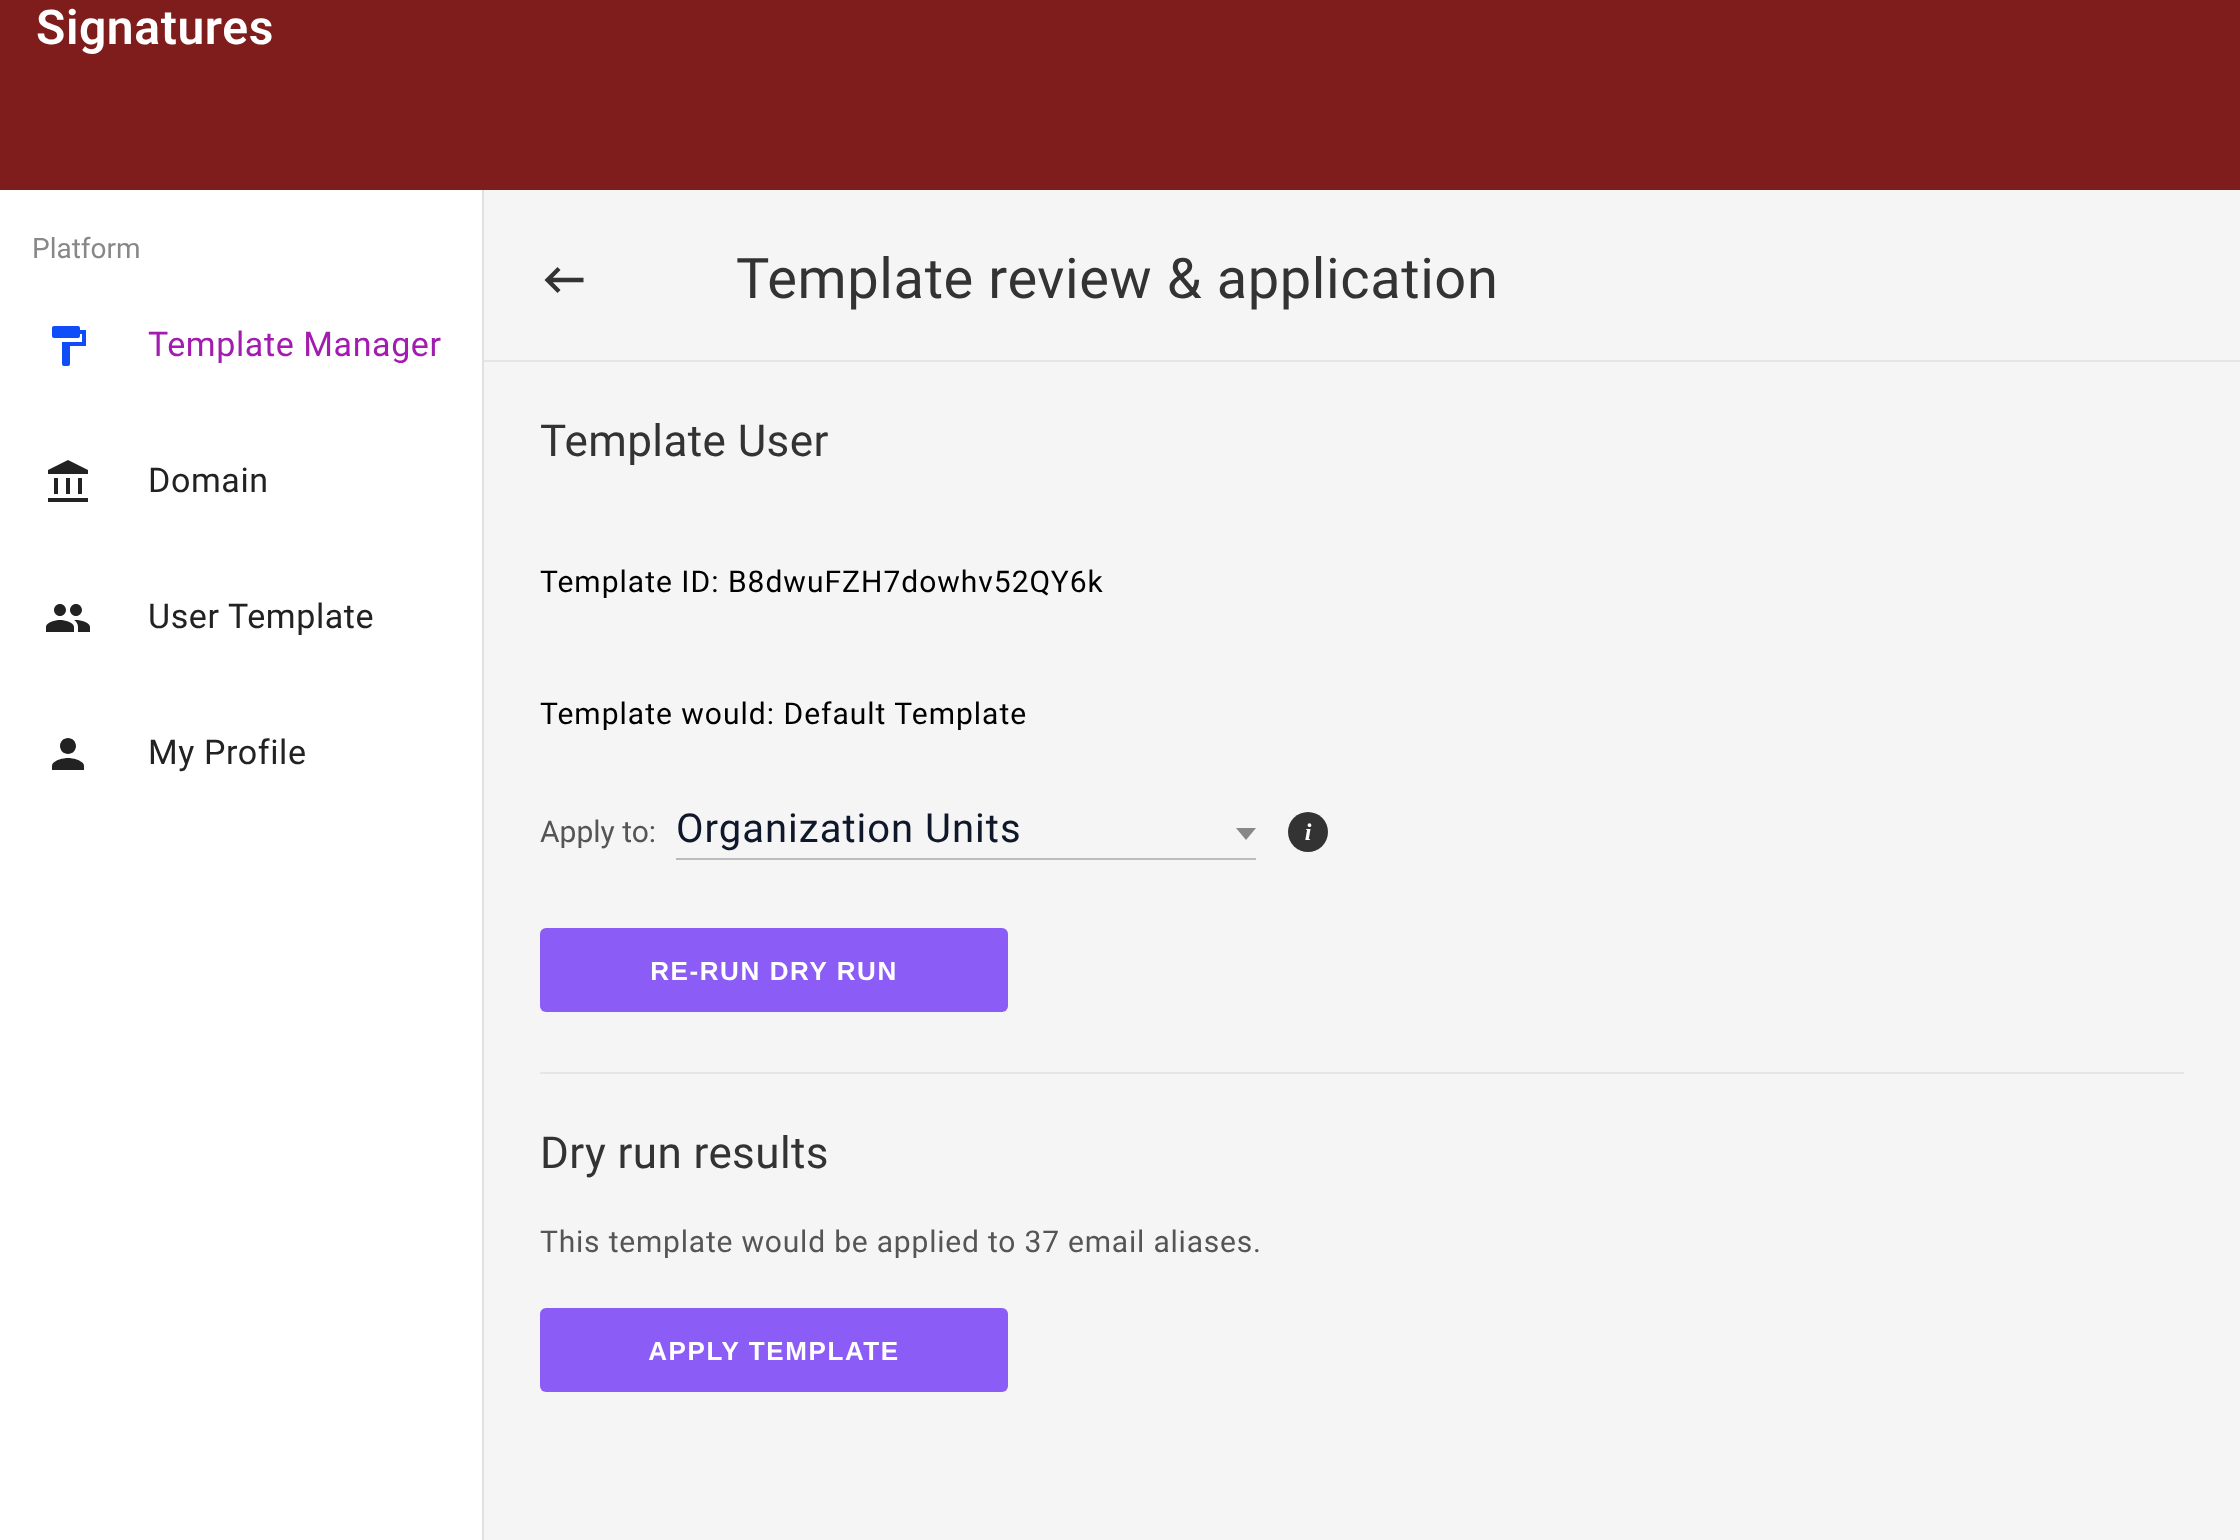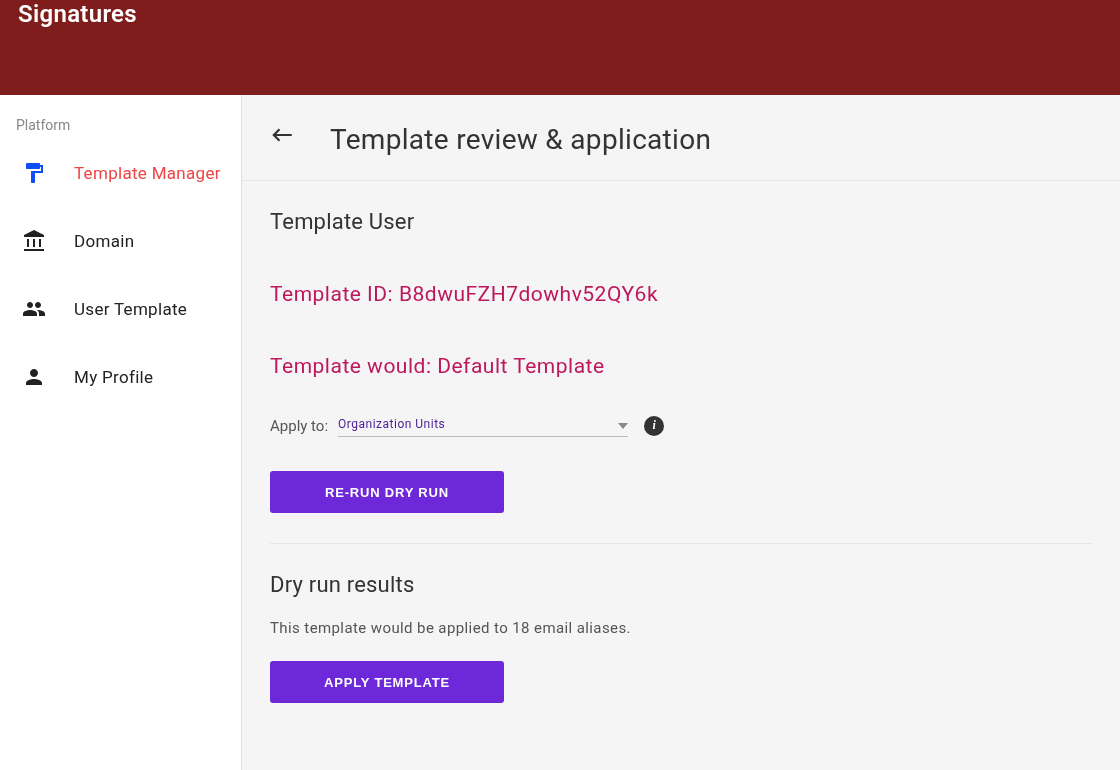--- a/index.html
+++ b/index.html
@@ -42,21 +42,21 @@
       padding: 0 16px 6px 16px;
     }
     .sidebar-item {
       display: flex;
       align-items: center;
       padding: 22px 16px 22px 22px;
       cursor: pointer;
       gap: 28px;
     }
     .sidebar-item.active .sidebar-item-label {
-      color: #ef4444;
+      color: #a21caf;
     }
     .sidebar-item.active .sidebar-icon svg {
       fill: #0e4df7;
     }
     .sidebar-icon {
       width: 24px;
       height: 24px;
       display: flex;
       align-items: center;
       justify-content: center;
@@ -71,26 +71,27 @@
       color: #222;
       letter-spacing: 0.3px;
     }
     .main {
       flex: 1;
       background: #f5f5f5;
       padding: 28px 0 0 0;
     }
     .page-title-row {
       display: flex;
-      align-items: flex-start;
+      align-items: flex-end;
       padding: 0 0 24px 26px;
       border-bottom: 1px solid #e6e6e6;
       margin-bottom: 28px;
       margin-right: 0;
       margin-left: 0;
+      gap: 38px;
     }
     .back-arrow {
       width: 28px;
       height: 28px;
       display: flex;
       align-items: center;
       justify-content: center;
       cursor: pointer;
       margin-right: 34px;
     }
@@ -113,22 +114,22 @@
       margin: 30px 0 28px 0;
     }
     .section-heading {
       font-size: 22px;
       color: #333;
       font-weight: 400;
       margin-bottom: 22px;
       letter-spacing: 0.2px;
     }
     .info-line {
-      font-size: 21px;
-      color: #be185d;
+      font-size: 15px;
+      color: #000000;
       margin-bottom: 18px;
       letter-spacing: 0.5px;
       margin-top: 48px;
     }
     .apply-row {
       display: flex;
       align-items: center;
       margin-top: 36px;
       gap: 10px;
     }
@@ -140,22 +141,22 @@
       position: relative;
       width: 290px;
       border-bottom: 1px solid #bbb;
       display: flex;
       align-items: center;
       justify-content: space-between;
       padding-bottom: 3px;
       cursor: pointer;
     }
     .select-placeholder {
-      color: #4c1d95;
-      font-size: 12px;
+      color: #0f172a;
+      font-size: 20px;
       letter-spacing: 0.5px;
     }
     .select-caret svg {
       width: 10px;
       height: 6px;
       fill: #888;
     }
     .info-badge {
       width: 20px;
       height: 20px;
@@ -168,21 +169,21 @@
       cursor: pointer;
     }
     .info-badge-text {
       color: #fff;
       font-size: 12px;
       font-weight: 700;
       font-family: Georgia, serif;
       font-style: italic;
     }
     .btn {
-      background: #6d28d9;
+      background: #8b5cf6;
       color: #fff;
       border: none;
       height: 42px;
       padding: 0 28px;
       font-size: 13px;
       font-weight: 700;
       letter-spacing: 0.8px;
       border-radius: 3px;
       cursor: pointer;
       margin-top: 34px;
@@ -289,18 +290,18 @@
 
       <button class="btn">RE-RUN DRY RUN</button>
     </div>
 
     <div class="section">
       <div class="section-divider"></div>
     </div>
 
     <div class="section">
       <div class="section-heading">Dry run results</div>
-      <div class="dry-text">This template would be applied to 18 email aliases.</div>
+      <div class="dry-text">This template would be applied to 37 email aliases.</div>
       <button class="btn" style="margin-top:24px;">APPLY TEMPLATE</button>
     </div>
   </div>
 
 </div>
 
 </body></html>

